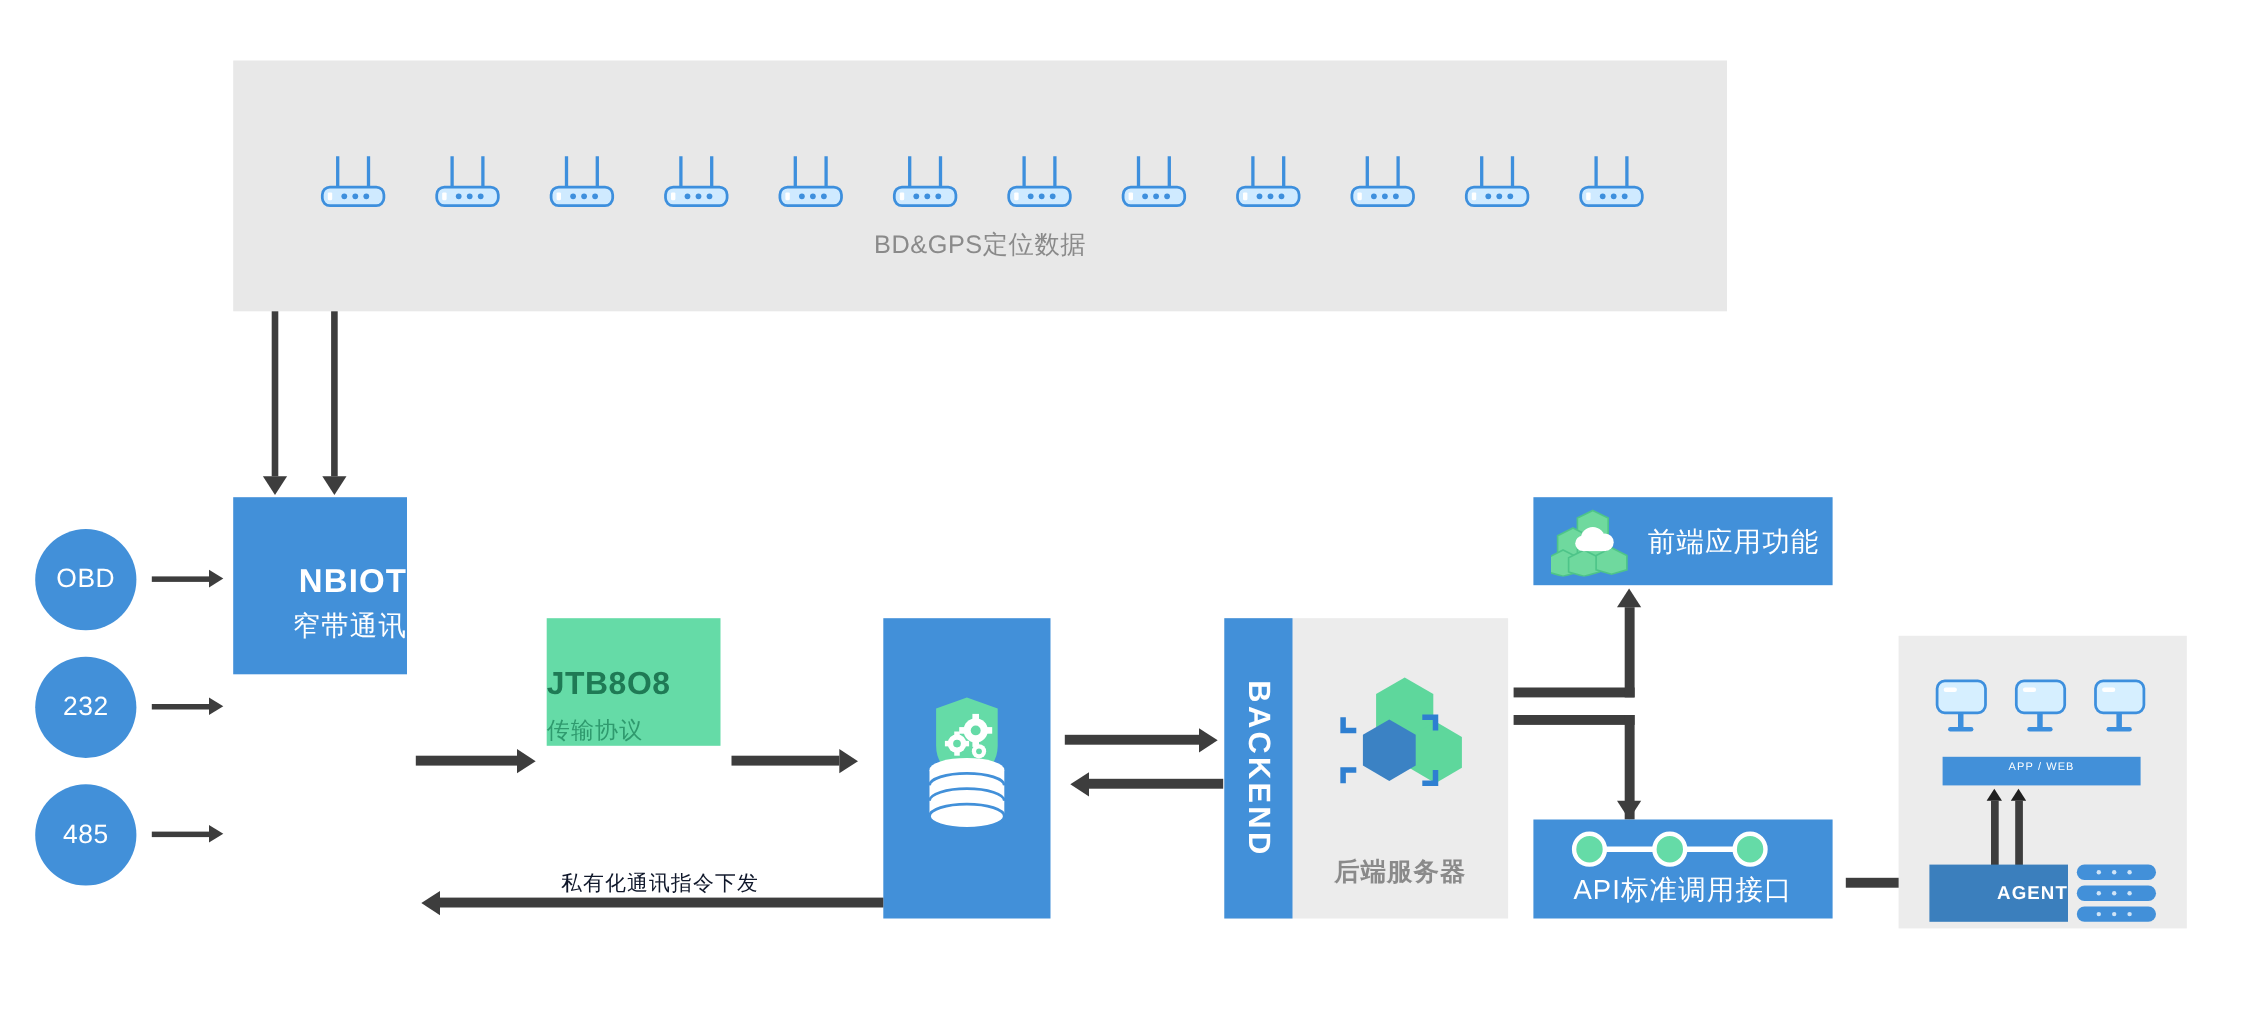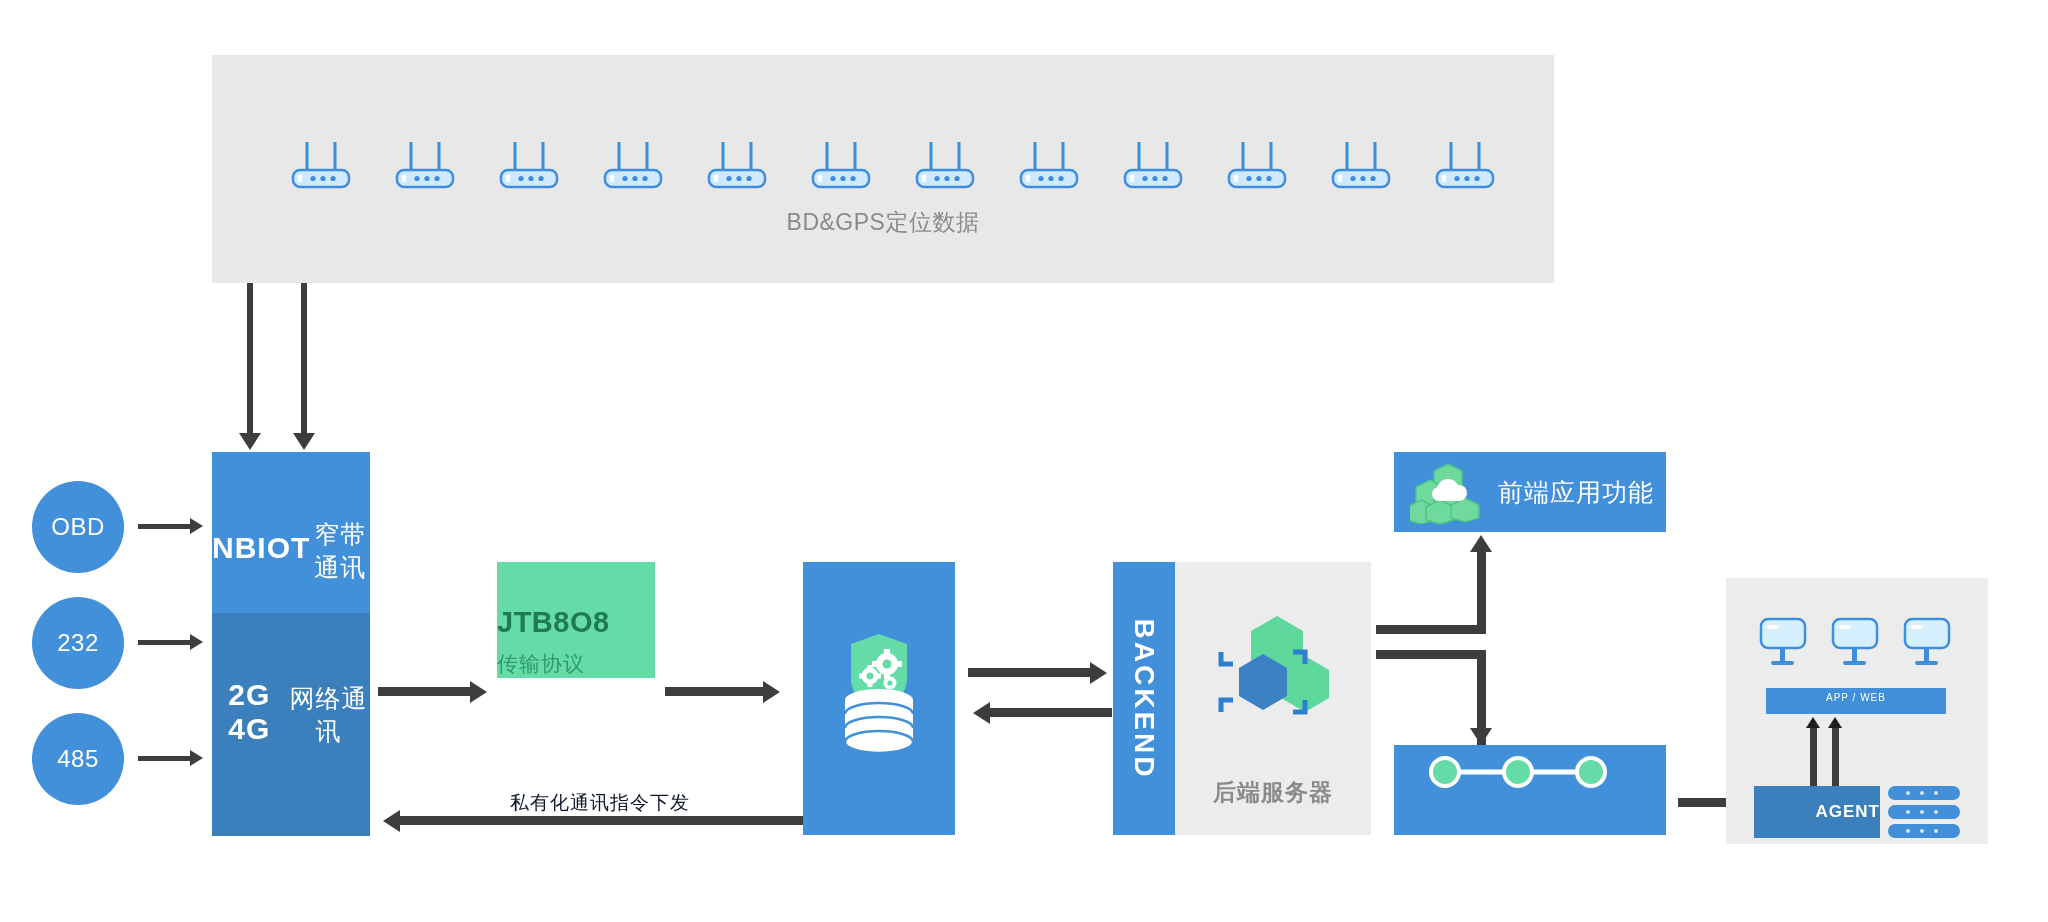--- a/index.html
+++ b/index.html
@@ -1,23 +1,23 @@
 <!DOCTYPE html>
 <html><head>
 <meta charset="utf-8">
 <style>
   html,body{margin:0;padding:0;background:#ffffff;}
   body{width:2048px;height:922px;position:relative;overflow:hidden;
        font-family:"Liberation Sans","DejaVu Sans",sans-serif;}
   .abs{position:absolute;}
   .ctr{display:flex;align-items:center;justify-content:center;text-align:center;}
-  .col{flex-direction:row;}
-
-  
-  #gps-band{left:212px;top:55px;width:1342px;height:228px;background:#e8e8e8;}
+  .col{flex-direction:column;align-items:flex-end;}
+
+  
+  #gps-band{left:212px;top:55px;width:1342px;height:228px;background:#e8e8e8;padding-left:16px;}
   #gps-band-label{position:absolute;left:0;right:0;top:152px;text-align:center;
       font-size:23px;color:#8a8a8a;letter-spacing:.5px;}
   .router{position:absolute;top:140px;width:62px;height:52px;}
 
   
   .lcircle{width:92px;height:92px;border-radius:50%;background:#4290d9;color:#fff;
       font-size:24px;letter-spacing:.5px;}
   #c-obd{left:32px;top:481px;}
   #c-232{left:32px;top:597px;}
   #c-485{left:32px;top:713px;}
@@ -218,26 +218,20 @@
 <div class="ar" style="left:138px;top:640px;width:52px;height:5px;"></div>
 <div class="ahead ah-r-sm" style="left:190px;top:634px;"></div>
 <div class="ar" style="left:138px;top:756px;width:52px;height:5px;"></div>
 <div class="ahead ah-r-sm" style="left:190px;top:750px;"></div>
 
 <div class="abs" id="nbiot-box">
   <div id="nbiot-top">
     <div class="inner ctr col">
       <div class="stack-title">NBIOT</div>
       <div class="stack-sub">窄带通讯</div>
-    </div>
-  </div>
-  <div id="nbiot-bot">
-    <div class="inner ctr col">
-      <div class="stack-title">2G 4G</div>
-      <div class="stack-sub">网络通讯</div>
     </div>
   </div>
 </div>
 
 <div class="ar" style="left:378px;top:687px;width:92px;height:9px;"></div>
 <div class="ahead ah-r" style="left:470px;top:681px;"></div>
 
 <div class="abs" id="jtb-box">
   <div id="jtb-title">JTB8O8</div>
   <div id="jtb-sub">传输协议</div>
@@ -340,20 +334,21 @@
 
 <div class="abs" id="api-box">
   <span class="abs" style="left:34px;top:10px;">
     <svg width="180" height="34" viewBox="0 0 180 34">
       <line x1="17" y1="17" x2="163" y2="17" stroke="#ffffff" stroke-width="5"></line>
       <circle cx="17" cy="17" r="14" fill="#65dba7" stroke="#ffffff" stroke-width="4"></circle>
       <circle cx="90" cy="17" r="14" fill="#65dba7" stroke="#ffffff" stroke-width="4"></circle>
       <circle cx="163" cy="17" r="14" fill="#65dba7" stroke="#ffffff" stroke-width="4"></circle>
     </svg>
   </span>
+  <div id="api-label">API标准调用接口</div>
 </div>
 
 <div class="ar" style="left:1678px;top:798px;width:58px;height:9px;"></div>
 <div class="ahead ah-r" style="left:1736px;top:792px;"></div>
 
 <div class="abs" id="agent-panel">
   <div id="monitors">
       <div style="position: absolute; left: 32px; top: 38px;"><svg width="50" height="52" viewBox="0 0 50 52">
           <rect x="3" y="3" width="44" height="29" rx="7" fill="#d6efff" stroke="#3d8fdd" stroke-width="2.5"></rect>
           <rect x="9" y="9" width="12" height="4" rx="2" fill="#ffffff"></rect>

